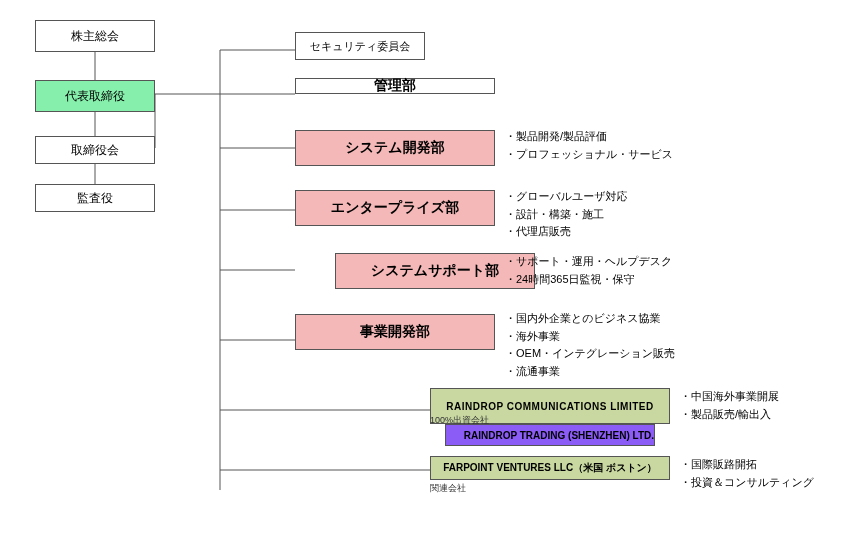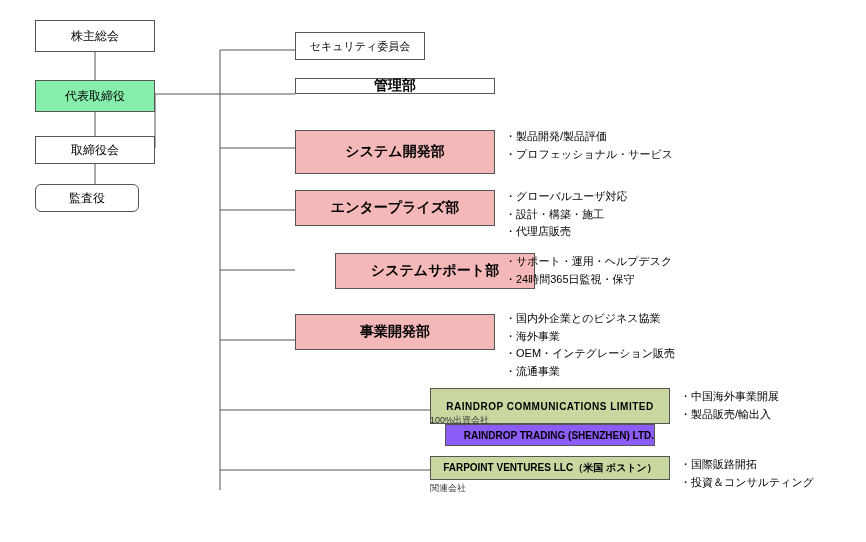--- a/index.html
+++ b/index.html
@@ -132,33 +132,33 @@
   </div>
 
   <div class="node-box node-blue" style="left:35px; top:80px; width:120px; height:32px;">
     <span>代表取締役</span>
   </div>
 
   <div class="node-box" style="left:35px; top:136px; width:120px; height:28px;">
     <span>取締役会</span>
   </div>
 
-  <div class="node-box" style="left:35px; top:184px; width:104px; height:28px;border-radius:6px;">
+  <div class="node-box" style="left:35px; top:184px; width:120px; height:28px;">
     <span>監査役</span>
   </div>
 
   <div class="node-box" style="left:295px; top:32px; width:130px; height:28px; font-size:11px;">
     <span>セキュリティ委員会</span>
   </div>
 
   <div class="node-box node-white-wide" style="left:295px; top:78px; width:200px; height:16px; font-size:14px; font-weight:bold;">
     <span>管理部</span>
   </div>
 
-  <div class="node-box node-pink" style="left:295px; top:130px; width:200px; height:44px;">
+  <div class="node-box node-pink" style="left:295px; top:130px; width:200px; height:36px;">
     <span>システム開発部</span>
   </div>
   <div class="bullet-text" style="left:505px; top:128px;">
     <ul>
       <li>製品開発/製品評価</li>
       <li>プロフェッショナル・サービス</li>
     </ul>
   </div>
 
   <div class="node-box node-pink" style="left:295px; top:190px; width:200px; height:36px;">

